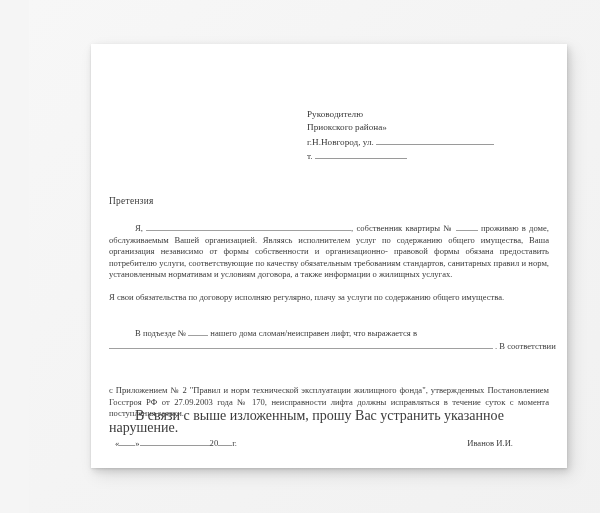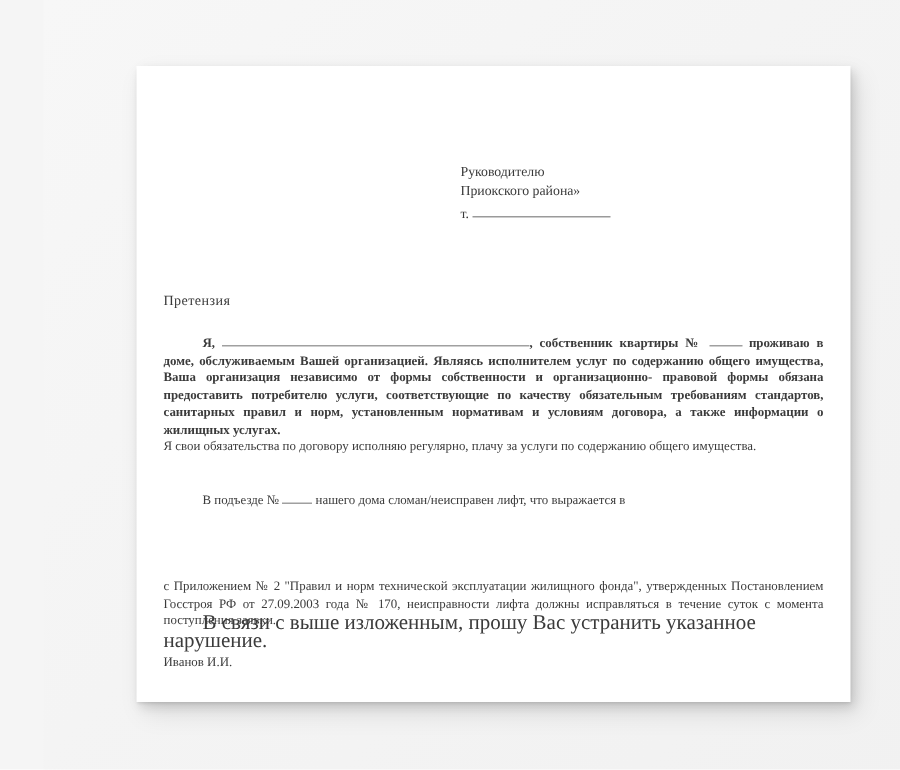--- a/index.html
+++ b/index.html
@@ -84,21 +84,21 @@
   
   .para {
     position: absolute;
     width: 440px;
     text-align: justify;
     text-justify: inter-word;
     font-size: 8.6px;
     line-height: 11.6px;
     color: #3b3b3b;
   }
-  .para.p1 { top: 178px; font-weight: bold; }
+  .para.p1 { top: 178px; }
   .para.p2 { top: 248px; }
   .para.p3 { top: 283px; }
   .para.p4 { top: 341px; }
 
   .para .indent { display: inline-block; width: 26px; }
 
   
   .fill {
     display: inline-block;
     border-bottom: 1px solid #a0a0a0;
@@ -164,20 +164,24 @@
 
 <div id="canvas">
 
   <div class="paper">
     <div class="page-body">
 
       <div class="addressee">
         <span class="ln">Руководителю</span>
         <span class="ln">Приокского района»</span>
         <span class="ln">
+          <span>г.Н.Новгород, ул.</span>
+          <span class="rule w-city"></span>
+        </span>
+        <span class="ln">
           <span>т.</span>
           <span class="rule w-tel"></span>
         </span>
       </div>
 
       <div class="doc-title">Претензия</div>
 
       <div class="para p1">
         <span class="indent"></span><span>Я,</span>
         <span class="fill f-name"></span><span>, собственник квартиры №</span>
@@ -186,27 +190,31 @@
       </div>
 
       <div class="para p2">Я свои обязательства по договору исполняю регулярно, плачу за услуги по содержанию общего имущества.</div>
 
       <div class="para p3">
         <span class="indent"></span><span>В подъезде №</span>
         <span class="fill f-entr"></span>
         <span>нашего дома сломан/неисправен лифт, что выражается в</span>
       </div>
 
+      <div class="lift-blank">
+        <span class="fill-line"></span><span>. В соответствии</span>
+      </div>
 
       <div class="para p4">с Приложением № 2 "Правил и норм технической эксплуатации жилищного фонда", утвержденных Постановлением Госстроя РФ от 27.09.2003 года № 170, неисправности лифта должны исправляться в течение суток с момента поступления заявки.</div>
 
       <div class="closing">
         <span class="indent"></span><span>В связи с выше изложенным, прошу Вас устранить указанное нарушение.</span>
       </div>
 
       <div class="sig-row">
+        <span class="sig-date"><span>«</span><span class="rule w-day"></span><span>»</span><span class="rule w-month"></span><span>20</span><span class="rule w-year"></span><span>г.</span></span>
         <span class="sig-name">Иванов И.И.</span>
       </div>
 
     </div>
   </div>
 
 </div>
 
 </body></html>

